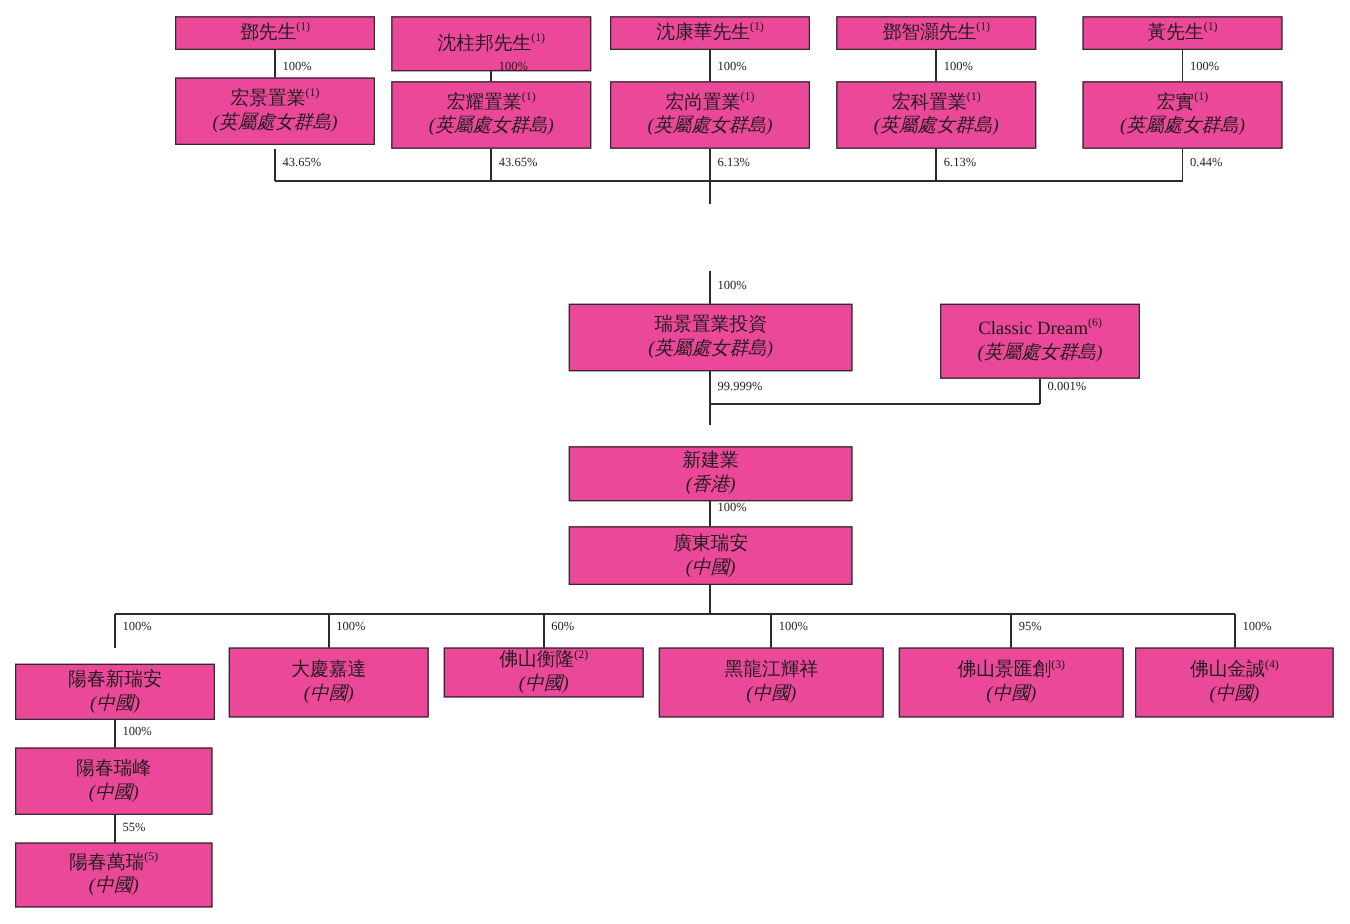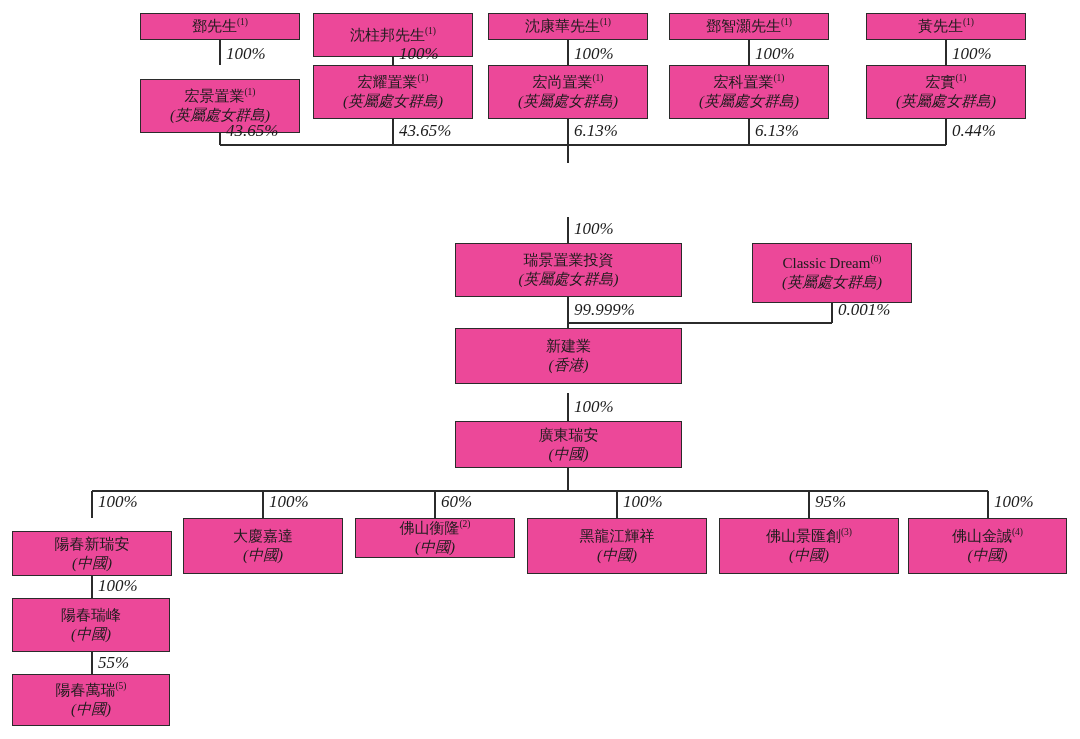--- a/index.html
+++ b/index.html
@@ -11,21 +11,21 @@
   #wires{position:absolute;left:0;top:0;width:1080px;height:739px;}
   .box{
     position:absolute;box-sizing:border-box;border:1.5px solid #2b2b2b;background:#ec4899;
     display:flex;flex-direction:column;justify-content:center;
     text-align:center;font-size:15px;line-height:19px;
   }
   .box .nm{white-space:nowrap;}
   .box .loc{font-style:italic;white-space:nowrap;}
   sup{font-size:9.5px;line-height:0;}
   .pct{
-    position:absolute;font-size:17px;line-height:18px;white-space:nowrap;font-style:italic;
+    position:absolute;font-size:10px;line-height:18px;white-space:nowrap;
   }
 </style>
 </head>
 <body>
 
 <div id="stage">
 
   <svg id="wires" width="1080" height="739" viewBox="0 0 1080 739" stroke="#2b2b2b" stroke-width="1.5" shape-rendering="crispEdges">
 
     <line x1="220" y1="40" x2="220" y2="65"></line>
@@ -80,21 +80,21 @@
   <div class="box" style="left:866px;top:13px;width:160px;height:27px">
     <div class="nm"><span>黃先生</span><sup>(1)</sup></div>
   </div>
 
   <div class="pct" style="left:226px;top:45px">100%</div>
   <div class="pct" style="left:399px;top:45px">100%</div>
   <div class="pct" style="left:574px;top:45px">100%</div>
   <div class="pct" style="left:755px;top:45px">100%</div>
   <div class="pct" style="left:952px;top:45px">100%</div>
 
-  <div class="box" style="left:140px;top:79px;width:160px;height:54px">
+  <div class="box" style="left:140px;top:62px;width:160px;height:54px">
     <div class="nm"><span>宏景置業</span><sup>(1)</sup></div>
     <div class="loc">(英屬處女群島)</div>
   </div>
   <div class="box" style="left:313px;top:65px;width:160px;height:54px">
     <div class="nm"><span>宏耀置業</span><sup>(1)</sup></div>
     <div class="loc">(英屬處女群島)</div>
   </div>
   <div class="box" style="left:488px;top:65px;width:160px;height:54px">
     <div class="nm"><span>宏尚置業</span><sup>(1)</sup></div>
     <div class="loc">(英屬處女群島)</div>
@@ -120,21 +120,21 @@
     <div class="nm">瑞景置業投資</div>
     <div class="loc">(英屬處女群島)</div>
   </div>
   <div class="box" style="left:752px;top:243px;width:160px;height:60px">
     <div class="nm"><span>Classic Dream</span><sup>(6)</sup></div>
     <div class="loc">(英屬處女群島)</div>
   </div>
   <div class="pct" style="left:574px;top:301px">99.999%</div>
   <div class="pct" style="left:838px;top:301px">0.001%</div>
 
-  <div class="box" style="left:455px;top:328px;width:227px;height:56px">
+  <div class="box" style="left:455px;top:357px;width:227px;height:44px">
     <div class="nm">新建業</div>
     <div class="loc">(香港)</div>
   </div>
   <div class="pct" style="left:574px;top:398px">100%</div>
 
   <div class="box" style="left:455px;top:421px;width:227px;height:47px">
     <div class="nm">廣東瑞安</div>
     <div class="loc">(中國)</div>
   </div>
 

